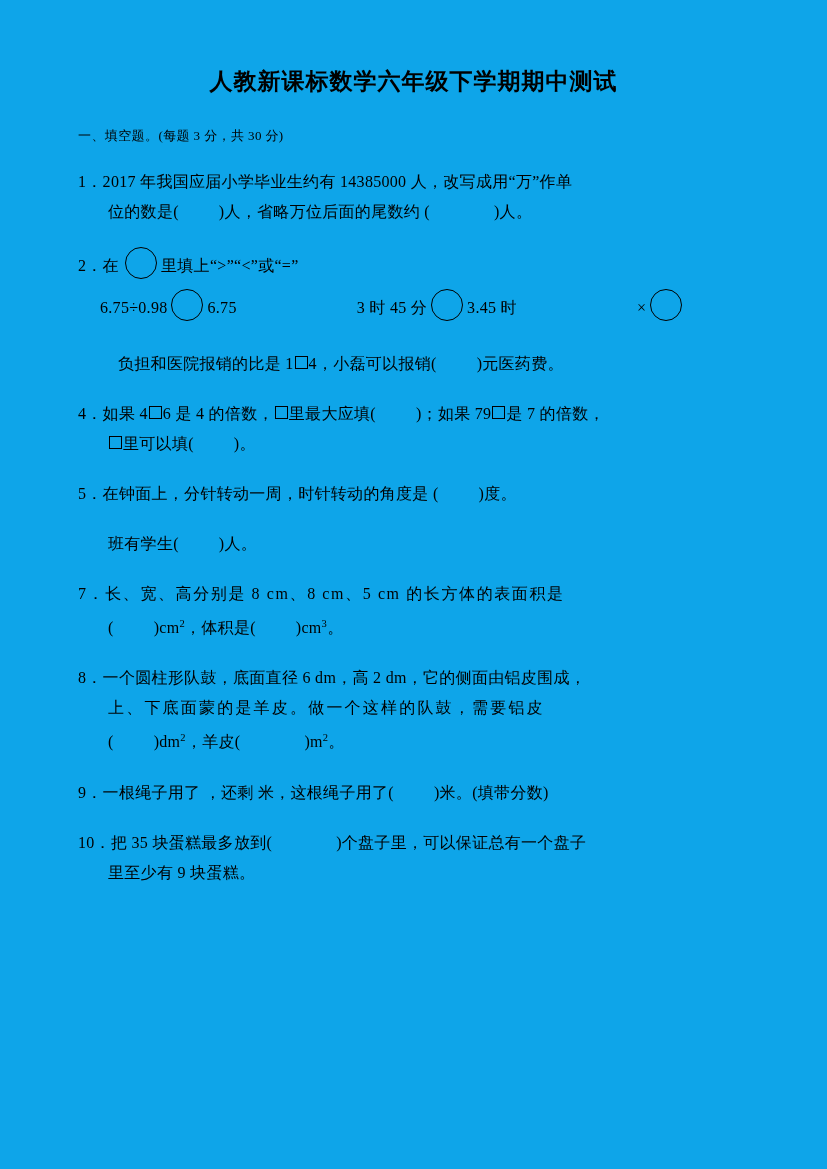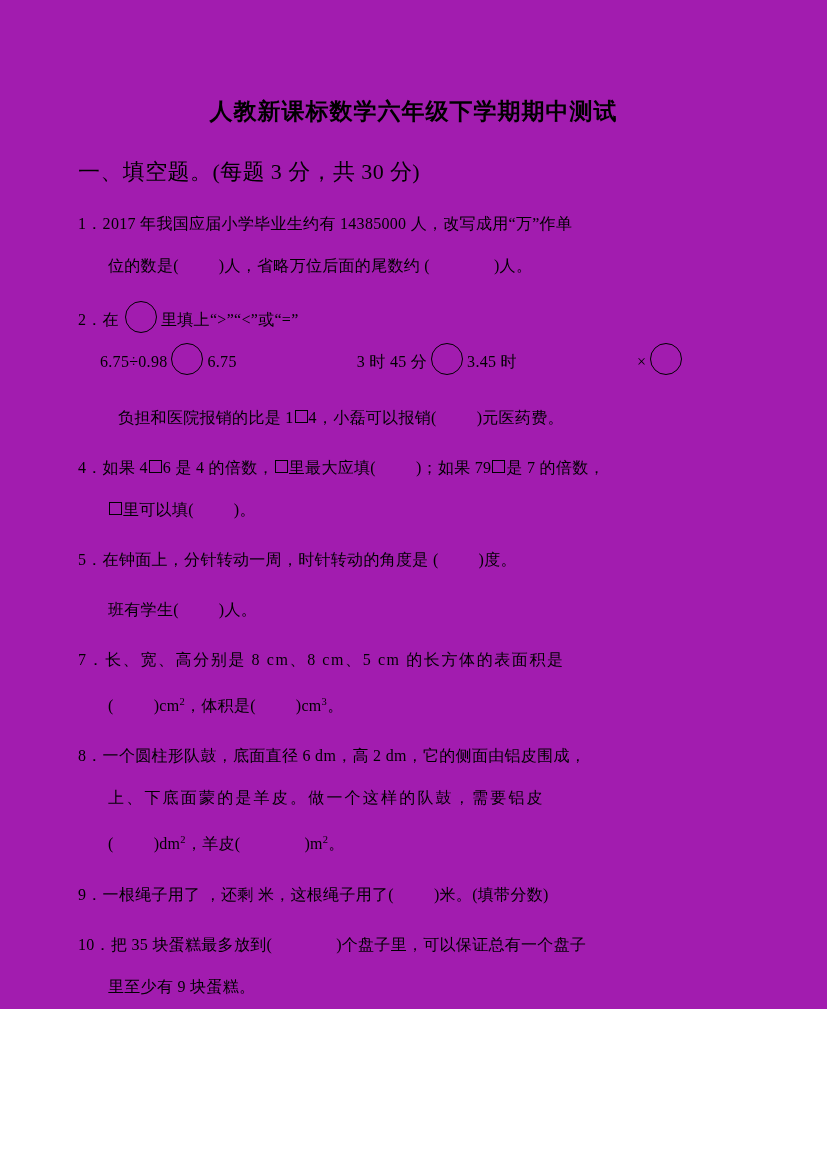--- a/index.html
+++ b/index.html
@@ -3,51 +3,51 @@
 <meta charset="utf-8">
 <style>
   html, body {
     margin: 0;
     padding: 0;
     background: #ffffff;
   }
   .page {
     position: relative;
     width: 827px;
-    height: 1009px;
-    background: #a21caf;
+    height: 1169px;
+    background: #0ea5e9;
     font-family: "Liberation Serif", serif;
     color: #000000;
     box-sizing: border-box;
-    padding: 96px 78px 0 78px;
+    padding: 66px 78px 0 78px;
   }
   .doc-title {
     font-family: "Liberation Serif", serif;
     font-weight: bold;
     font-size: 23px;
     text-align: center;
     letter-spacing: 1px;
     margin: 0 0 30px 0;
   }
   .section-head {
-    font-size: 22px;
+    font-size: 13px;
     margin: 0 0 22px 0;
     letter-spacing: 0.4px;
   }
   .q {
     font-size: 16px;
     line-height: 30px;
     margin-bottom: 20px;
     letter-spacing: 0.3px;
   }
   .q .ln {
     display: block;
     white-space: nowrap;
   }
-  .indent1 { padding-left: 30px; margin-top: 12px; }
+  .indent1 { padding-left: 30px; }
   .indent2 { padding-left: 40px; margin-top: 26px; }
   .blank {
     display: inline-block;
     min-width: 40px;
   }
   .blank-wide {
     display: inline-block;
     min-width: 64px;
   }
   .circ-lg {

